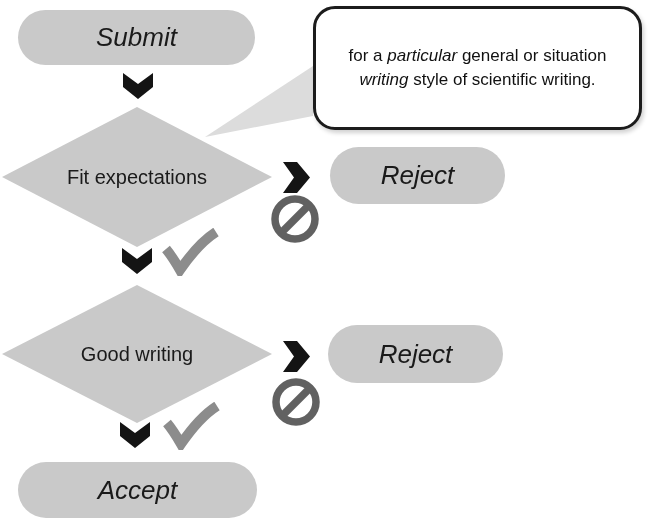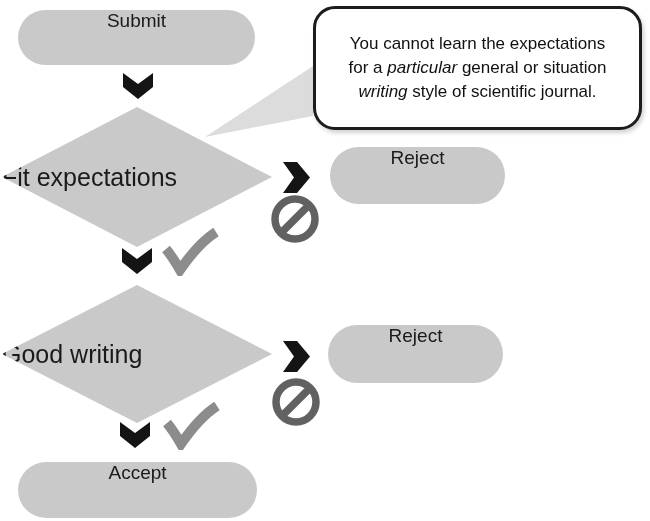--- a/index.html
+++ b/index.html
@@ -26,31 +26,33 @@
     font-family: "Liberation Sans", sans-serif;
     color: var(--node-text);
     overflow: hidden;
   }
   .abs { position: absolute; }
 
   .pill {
     background: var(--node-fill);
     border-radius: 30px;
     display: flex;
+    align-items: center;
     justify-content: center;
-    font-size: 19px;
+    font-size: 26px;
     color: var(--node-text);
+    font-style: italic;
   }
   .diamond {
     background: var(--node-fill);
     clip-path: polygon(50% 0, 100% 50%, 50% 100%, 0 50%);
     display: flex;
     align-items: center;
-    justify-content: flex-start;
-    font-size: 25px;
+    justify-content: center;
+    font-size: 20px;
     color: var(--node-text);
   }
 
   
   .node-submit   { left: 18px;  top: 10px;  width: 237px; height: 55px; }
   .node-fit      { left: 2px;   top: 107px; width: 270px; height: 140px; }
   .node-reject1  { left: 330px; top: 147px; width: 175px; height: 57px; }
   .node-good     { left: 2px;   top: 285px; width: 270px; height: 138px; }
   .node-reject2  { left: 328px; top: 325px; width: 175px; height: 58px; }
   .node-accept   { left: 18px;  top: 462px; width: 239px; height: 56px; }
@@ -96,23 +98,22 @@
 <body>
 
 <div class="canvas">
 
   <svg class="abs callout-tail-svg" width="112" height="77" viewBox="0 0 112 77" aria-hidden="true">
     <polygon points="2,74 110,3 110,53" style="fill:var(--callout-tail)"></polygon>
   </svg>
 
   <div class="abs callout">
     <div class="callout-text">
-        <div class="callout-line"><span>You cannot learn the expectations</span></div>
         <div class="callout-line"><span>for a </span><em>particular</em><span> general or situation</span></div>
-        <div class="callout-line"><em>writing</em><span> style of scientific journal.</span></div>
+        <div class="callout-line"><em>writing</em><span> style of scientific writing.</span></div>
       </div>
   </div>
 
   <div class="abs pill node-submit">
     <span>Submit</span>
   </div>
 
   <svg class="abs arrow-down-1" width="30" height="26" viewBox="0 0 30 26" aria-hidden="true">
     <polygon points="0,0 15,11 30,0 30,14 15,26 0,14" style="fill:var(--arrow)"></polygon>
   </svg>

